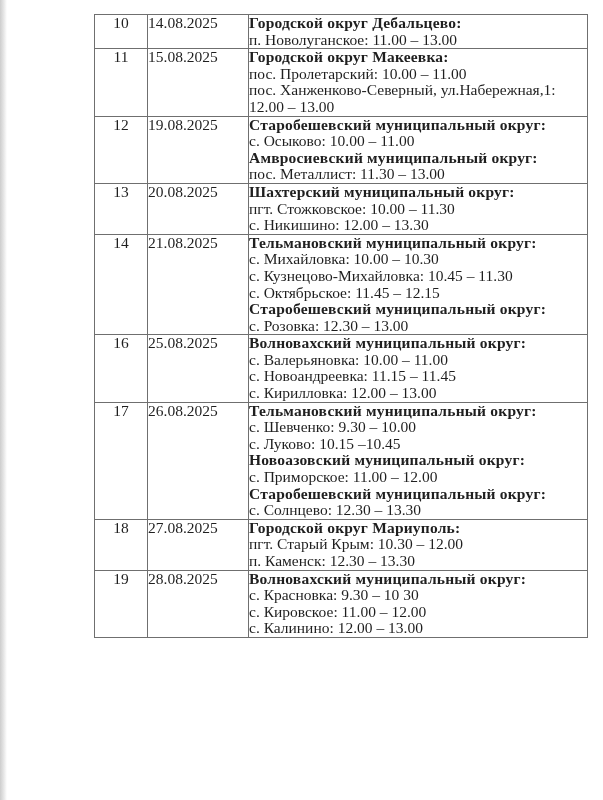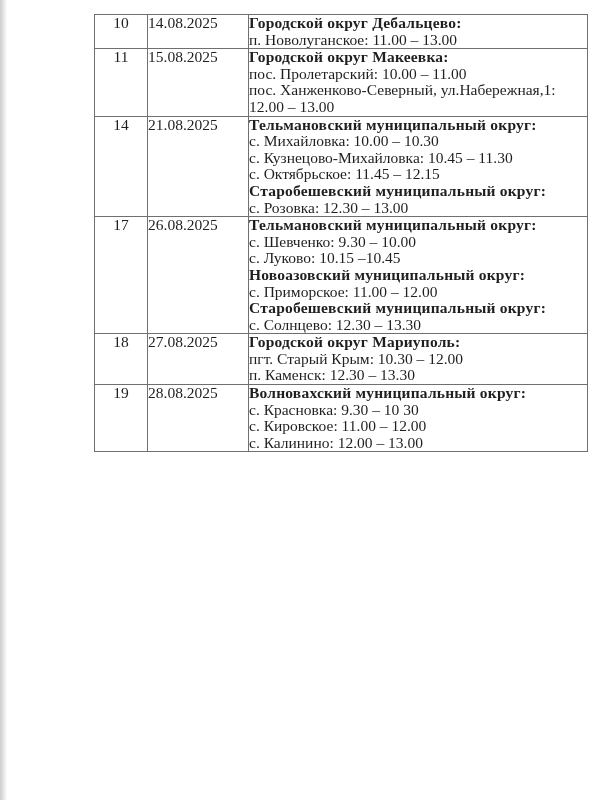--- a/index.html
+++ b/index.html
@@ -76,36 +76,65 @@
     <td class="c-num">11</td>
     <td class="c-date">15.08.2025</td>
     <td class="c-sched">
             <div class="line bold">Городской округ Макеевка:</div>
             <div class="line">пос. Пролетарский: 10.00 – 11.00</div>
             <div class="line">пос. Ханженково-Северный, ул.Набережная,1:</div>
             <div class="line">12.00 – 13.00</div>
           </td>
   </tr>
 
+  <tr>
+    <td class="c-num">12</td>
+    <td class="c-date">19.08.2025</td>
+    <td class="c-sched">
+            <div class="line bold">Старобешевский муниципальный округ:</div>
+            <div class="line">с. Осыково: 10.00 – 11.00</div>
+            <div class="line bold">Амвросиевский муниципальный округ:</div>
+            <div class="line">пос. Металлист: 11.30 – 13.00</div>
+          </td>
+  </tr>
 
+  <tr>
+    <td class="c-num">13</td>
+    <td class="c-date">20.08.2025</td>
+    <td class="c-sched">
+            <div class="line bold">Шахтерский муниципальный округ:</div>
+            <div class="line">пгт. Стожковское: 10.00 – 11.30</div>
+            <div class="line">с. Никишино: 12.00 – 13.30</div>
+          </td>
+  </tr>
 
   <tr>
     <td class="c-num">14</td>
     <td class="c-date">21.08.2025</td>
     <td class="c-sched">
             <div class="line bold">Тельмановский муниципальный округ:</div>
             <div class="line">с. Михайловка: 10.00 – 10.30</div>
             <div class="line">с. Кузнецово-Михайловка: 10.45 – 11.30</div>
             <div class="line">с. Октябрьское: 11.45 – 12.15</div>
             <div class="line bold">Старобешевский муниципальный округ:</div>
             <div class="line">с. Розовка: 12.30 – 13.00</div>
           </td>
   </tr>
 
 
+  <tr>
+    <td class="c-num">16</td>
+    <td class="c-date">25.08.2025</td>
+    <td class="c-sched">
+            <div class="line bold">Волновахский муниципальный округ:</div>
+            <div class="line">с. Валерьяновка: 10.00 – 11.00</div>
+            <div class="line">с. Новоандреевка: 11.15 – 11.45</div>
+            <div class="line">с. Кирилловка: 12.00 – 13.00</div>
+          </td>
+  </tr>
 
   <tr>
     <td class="c-num">17</td>
     <td class="c-date">26.08.2025</td>
     <td class="c-sched">
             <div class="line bold">Тельмановский муниципальный округ:</div>
             <div class="line">с. Шевченко: 9.30 – 10.00</div>
             <div class="line">с. Луково: 10.15 –10.45</div>
             <div class="line bold">Новоазовский муниципальный округ:</div>
             <div class="line">с. Приморское: 11.00 – 12.00</div>

